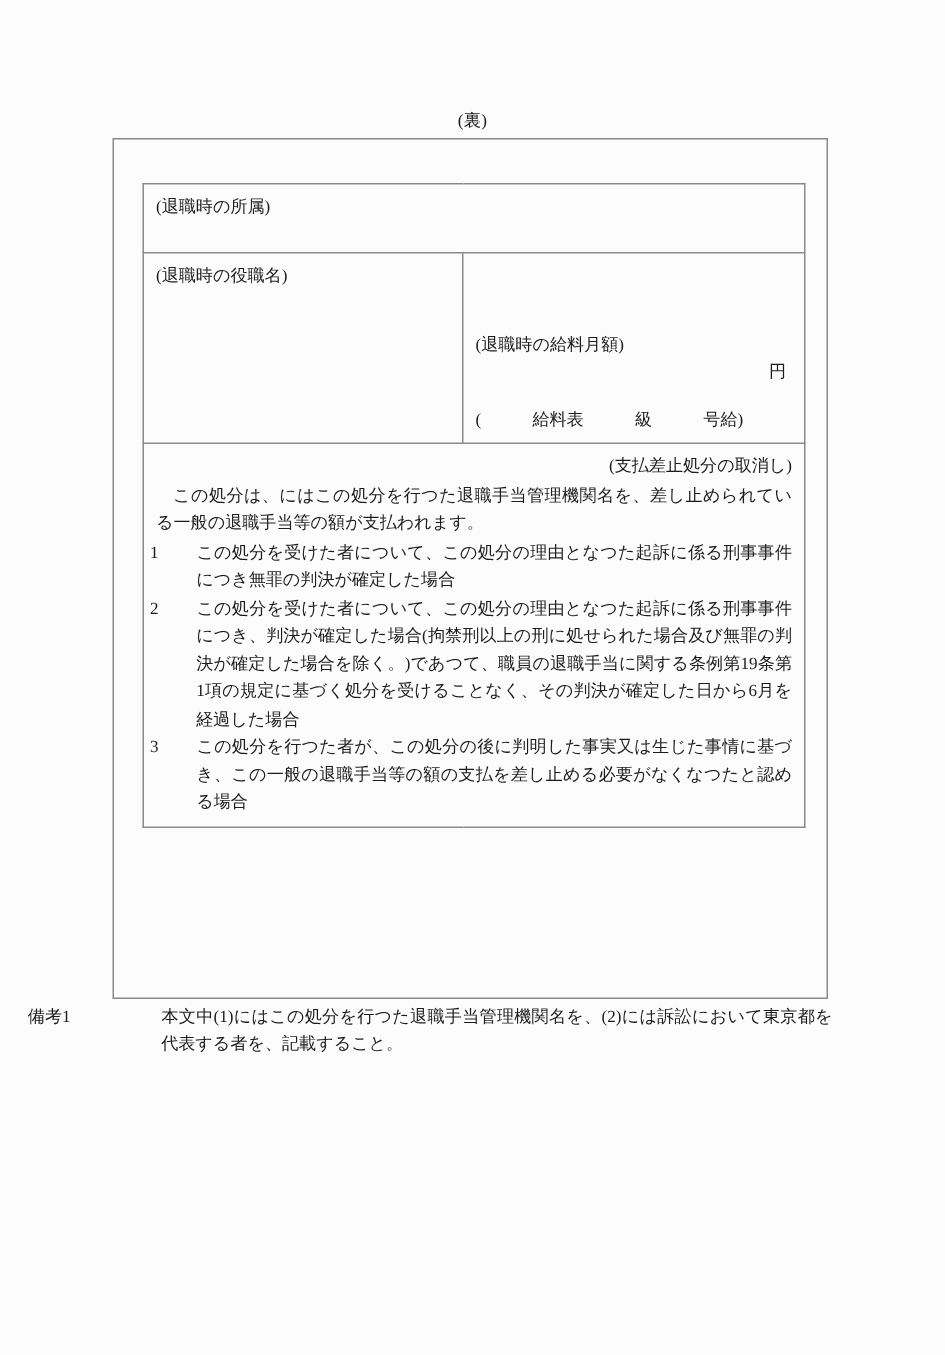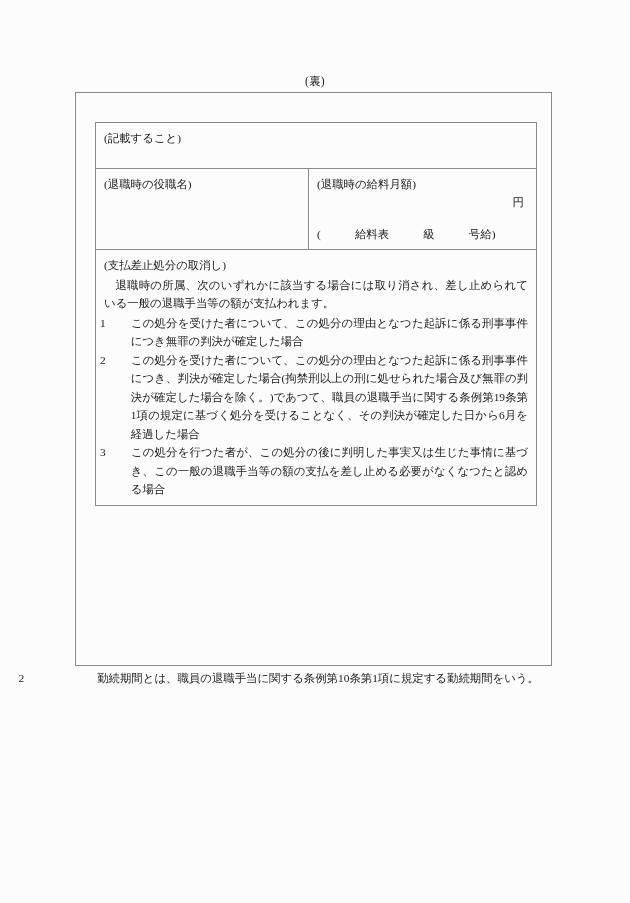--- a/index.html
+++ b/index.html
@@ -73,20 +73,21 @@
 
   .cell-post { width: 213px; }
   .cell-salary { width: 228px; }
 
   .salary-inner {
     position: relative;
     height: 100%;
   }
   .salary-label {
     display: block;
+    margin-top: 46px;
   }
   .yen-line {
     display: block;
     text-align: right;
     padding-right: 4px;
     margin-top: 1px;
     font-size: 11.4px;
   }
   .grade-line {
     display: block;
@@ -96,20 +97,21 @@
   }
 
   
   .cancel-cell {
     padding: 7px 12px 10px 10px;
   }
   .cancel-title {
     display: block;
     font-size: 11.4px;
     line-height: 1.55;
+    text-align: right;
   }
   .cancel-lead {
     display: block;
     font-size: 11.4px;
     line-height: 1.62;
     text-indent: 1em;
     margin-top: 1px;
     text-align: justify;
   }
   .cancel-list {
@@ -169,57 +171,57 @@
   <div class="outer-frame"></div>
 
   <table class="form-table">
     <colgroup>
       <col style="width:213px">
       <col style="width:228px">
     </colgroup>
     <tbody>
       <tr class="row-affil">
         <td colspan="2">
-          <span>(記載すること)</span>
+          <span>(退職時の所属)</span>
         </td>
       </tr>
 
       <tr class="row-post">
         <td class="cell-post">
           <span>(退職時の役職名)</span>
         </td>
         <td class="cell-salary">
           <div class="salary-inner">
             <span class="salary-label">(退職時の給料月額)</span>
             <span class="yen-line">円</span>
             <span class="grade-line">(　　　給料表　　　級　　　号給)</span>
           </div>
         </td>
       </tr>
 
 
       <tr>
         <td colspan="2" class="cancel-cell">
           <span class="cancel-title">(支払差止処分の取消し)</span>
-          <span class="cancel-lead">退職時の所属、次のいずれかに該当する場合には取り消され、差し止められている一般の退職手当等の額が支払われます。</span>
+          <span class="cancel-lead">この処分は、にはこの処分を行つた退職手当管理機関名を、差し止められている一般の退職手当等の額が支払われます。</span>
           <ul class="cancel-list">
             <li>
               <span class="item-num">1</span><span>この処分を受けた者について、この処分の理由となつた起訴に係る刑事事件につき無罪の判決が確定した場合</span>
             </li>
             <li>
               <span class="item-num">2</span><span>この処分を受けた者について、この処分の理由となつた起訴に係る刑事事件につき、判決が確定した場合(拘禁刑以上の刑に処せられた場合及び無罪の判決が確定した場合を除く。)であつて、職員の退職手当に関する条例第19条第1項の規定に基づく処分を受けることなく、その判決が確定した日から6月を経過した場合</span>
             </li>
             <li>
               <span class="item-num">3</span><span>この処分を行つた者が、この処分の後に判明した事実又は生じた事情に基づき、この一般の退職手当等の額の支払を差し止める必要がなくなつたと認める場合</span>
             </li>
           </ul>
         </td>
       </tr>
     </tbody>
   </table>
 
   <div class="notes">
     <p class="note">
-      <span class="note-label-2">2</span><span>勤続期間とは、職員の退職手当に関する条例第10条第1項に規定する勤続期間をいう。</span>
+      <span class="note-label">備考1</span><span>本文中(1)にはこの処分を行つた退職手当管理機関名を、(2)には訴訟において東京都を代表する者を、記載すること。</span>
     </p>
   </div>
 
 </div>
 
 </body></html>

